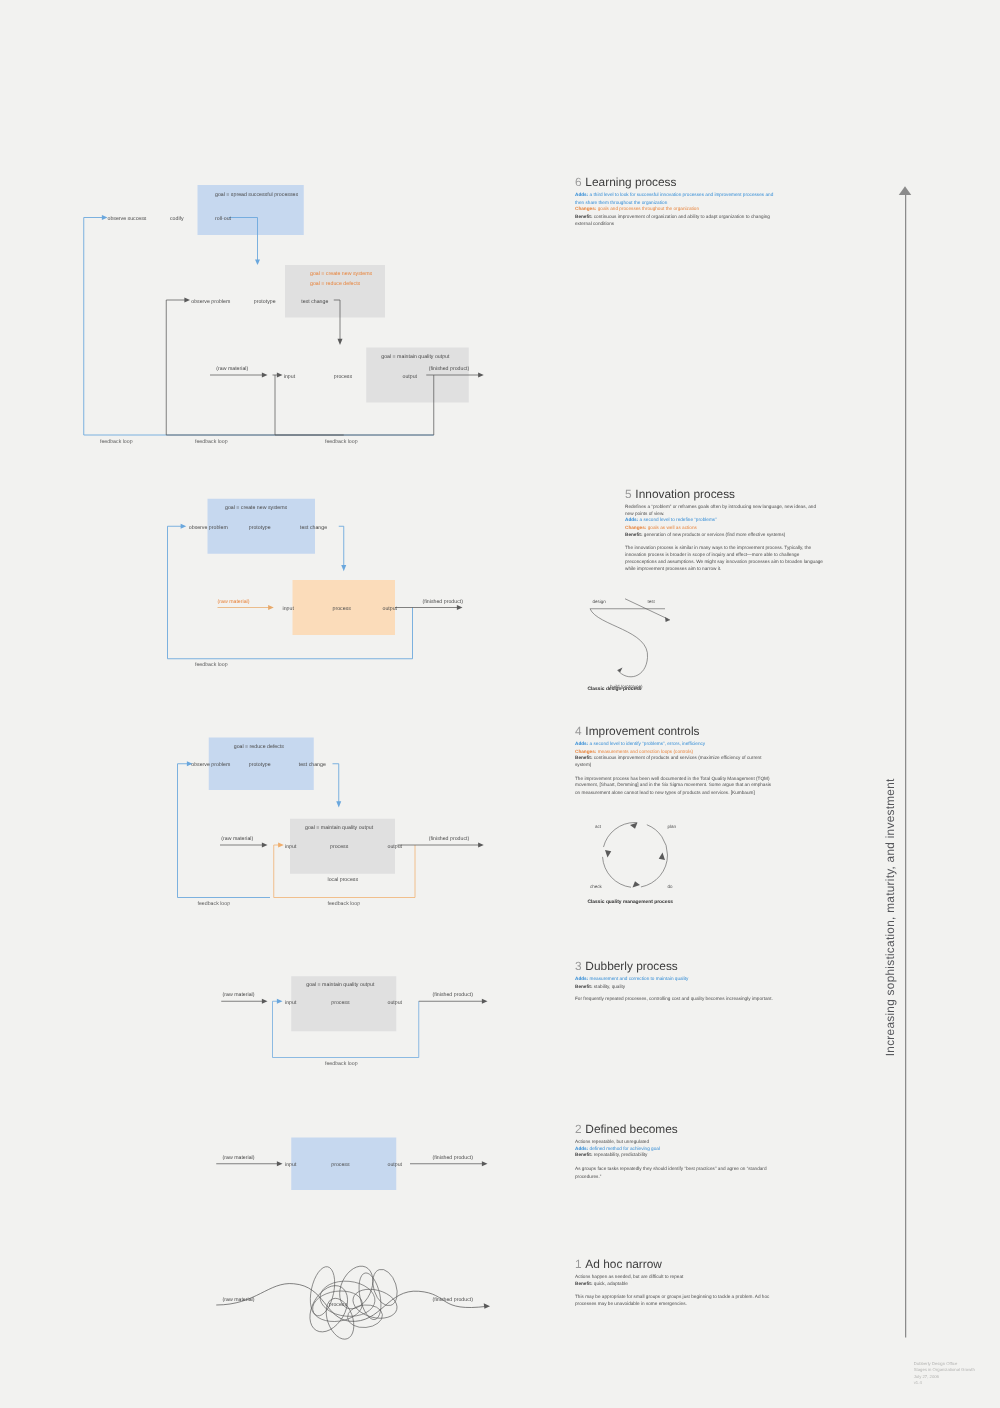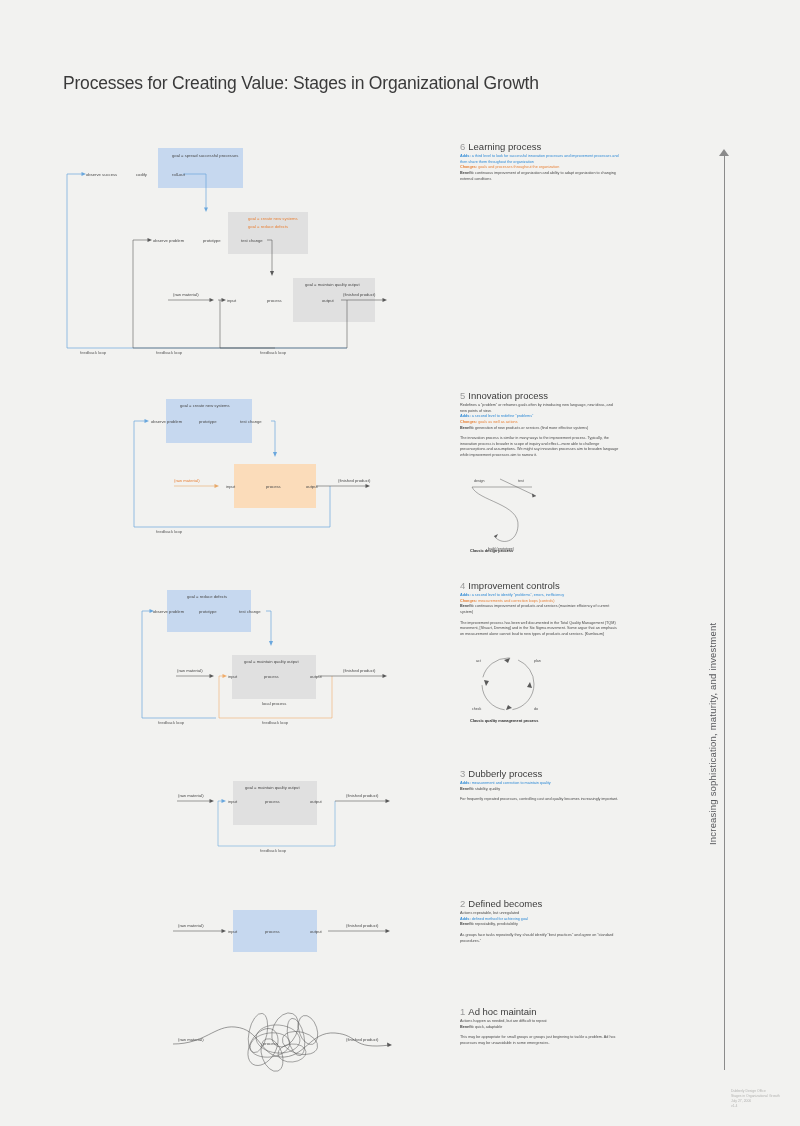--- a/index.html
+++ b/index.html
@@ -75,21 +75,20 @@
   .t-goal{position:absolute;font-size:4.2px;color:#4a4a4a;white-space:nowrap;}
   .t-o{position:absolute;font-size:4.2px;color:#e8833a;white-space:nowrap;}
   .t-fb{position:absolute;font-size:4.2px;color:#5c5c5c;white-space:nowrap;}
   svg{position:absolute;left:0;top:0;overflow:visible;}
 </style>
 </head>
 <body>
 
 <div class="page">
 
-  <div class="title">Processes for Creating Value: Stages in Organizational Growth</div>
 
   <div class="axis-arrow"></div>
   <div class="axis-line"></div>
   <div class="axis-label">Increasing sophistication, maturity, and investment</div>
 
   <div class="credit">
     <div>Dubberly Design Office</div>
     <div>Stages in Organizational Growth</div>
     <div>July 27, 2006</div>
     <div>v1.4</div>
@@ -99,21 +98,21 @@
     <div class="st-head">
       <span class="st-num">6</span><span>Learning process</span>
     </div>
     <div class="st-body">
       <p class="blue-line"><span class="lbl">Adds:</span> <span>a third level to look for successful innovation processes and improvement processes and then share them throughout the organization</span></p>
       <p class="orange-line"><span class="lbl">Changes:</span> <span>goals and processes throughout the organization</span></p>
       <p><span class="lbl">Benefit:</span> <span>continuous improvement of organization and ability to adapt organization to changing external conditions</span></p>
     </div>
   </div>
 
-  <div class="stage-text" style="top:390px;">
+  <div class="stage-text" style="top:390px;margin-left:40px;">
     <div class="st-head">
       <span class="st-num">5</span><span>Innovation process</span>
     </div>
     <div class="st-body">
       <p>Redefines a “problem” or reframes goals often by introducing new language, new ideas, and new points of view.</p>
       <p class="blue-line"><span class="lbl">Adds:</span> <span>a second level to redefine “problems”</span></p>
       <p class="orange-line"><span class="lbl">Changes:</span> <span>goals as well as actions</span></p>
       <p><span class="lbl">Benefit:</span> <span>generation of new products or services (find more effective systems)</span></p>
       <div class="gap"></div>
       <p>The innovation process is similar in many ways to the improvement process. Typically, the innovation process is broader in scope of inquiry and effect—more able to challenge preconceptions and assumptions. We might say innovation processes aim to broaden language while improvement processes aim to narrow it.</p>
@@ -182,21 +181,21 @@
       <p>Actions repeatable, but unregulated</p>
       <p class="blue-line"><span class="lbl">Adds:</span> <span>defined method for achieving goal</span></p>
       <p><span class="lbl">Benefit:</span> <span>repeatability, predictability</span></p>
       <div class="gap"></div>
       <p>As groups face tasks repeatedly they should identify “best practices” and agree on “standard procedures.”</p>
     </div>
   </div>
 
   <div class="stage-text" style="top:1006px;">
     <div class="st-head">
-      <span class="st-num">1</span><span>Ad hoc maintain</span>
+      <span class="st-num">1</span><span>Ad hoc narrow</span>
     </div>
     <div class="st-body">
       <p>Actions happen as needed, but are difficult to repeat</p>
       <p><span class="lbl">Benefit:</span> <span>quick, adaptable</span></p>
       <div class="gap"></div>
       <p>This may be appropriate for small groups or groups just beginning to tackle a problem. Ad hoc processes may be unavoidable in some emergencies.</p>
     </div>
   </div>
 
   <div class="dg" style="left:60px;top:140px;width:350px;height:225px;">

